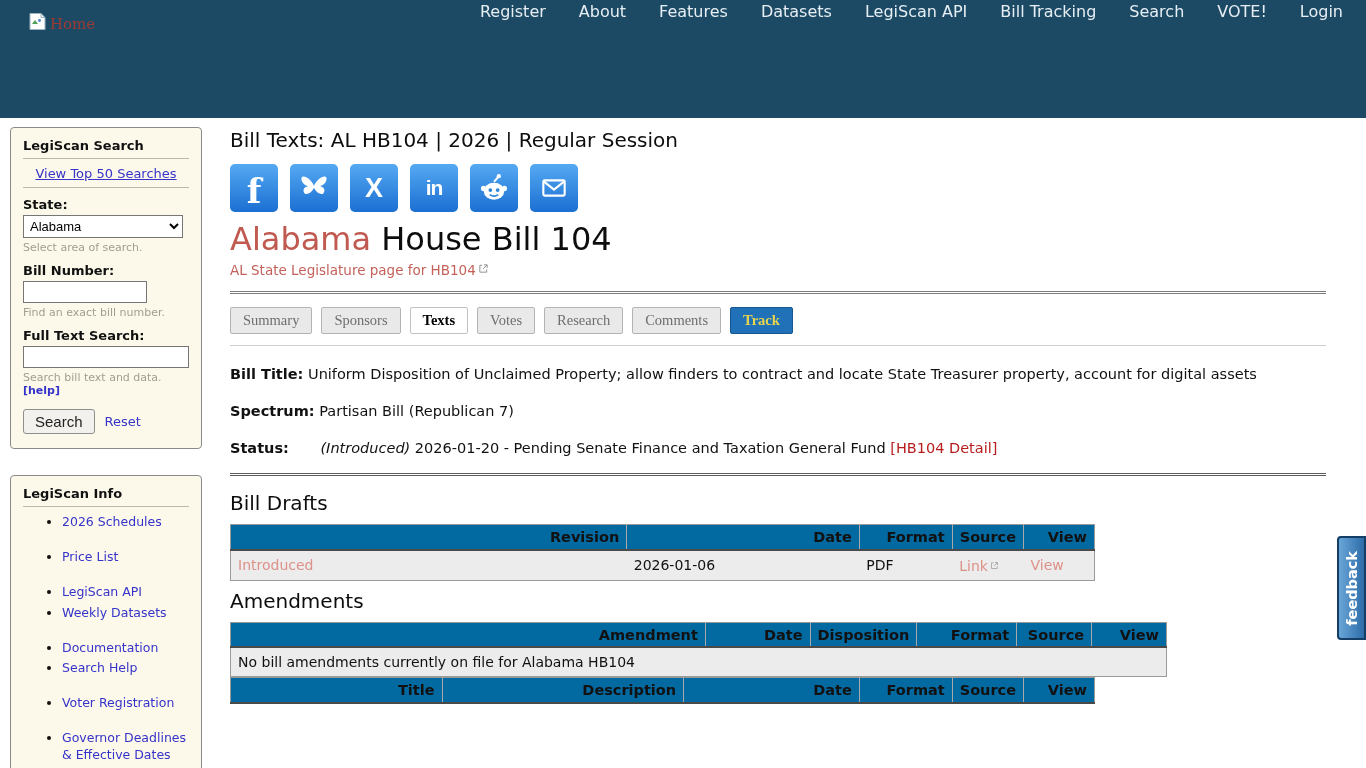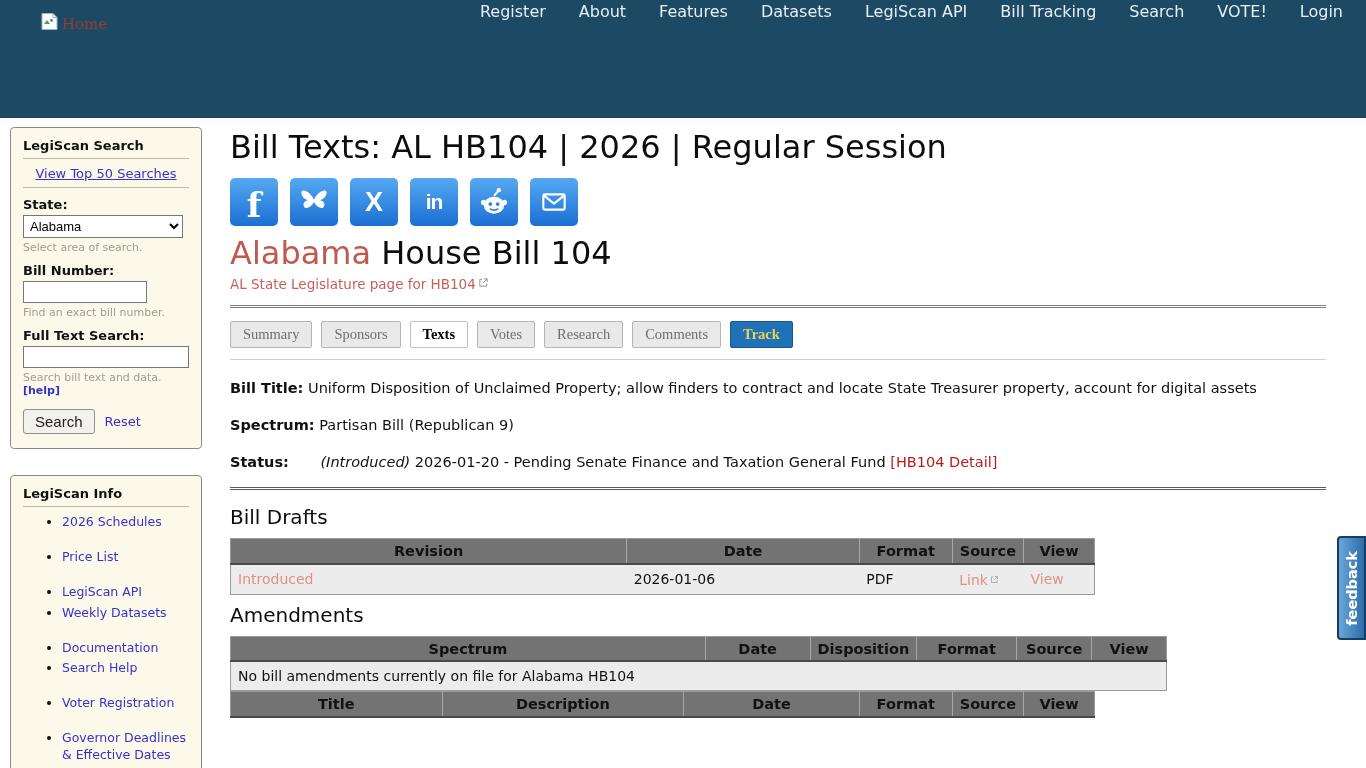--- a/index.html
+++ b/index.html
@@ -2,21 +2,21 @@
 <html><head>
 <meta charset="utf-8">
 <style>
   * { box-sizing: border-box; margin: 0; padding: 0; }
   html,body { width:1366px; height:768px; overflow:hidden; background:#fff;
               font-family:"DejaVu Sans","Liberation Sans",sans-serif; color:#111; }
   body { position:relative; }
 
   
   .topbar { position:absolute; top:0; left:0; width:1366px; height:118px; background:#1c4a64; }
-  .home-link { position:absolute; left:40px; top:12px; display:inline-flex; align-items:center; gap:3px;
+  .home-link { position:absolute; left:28px; top:12px; display:inline-flex; align-items:center; gap:3px;
                font-family:"DejaVu Serif","Liberation Serif",serif; font-size:15px; color:#9c3a33; text-decoration:none; }
   .topnav { position:absolute; top:2px; right:23px; }
   .topnav ul { list-style:none; display:flex; column-gap:33px; }
   .topnav a { color:#e6eef3; text-decoration:none; font-size:16px; }
 
   
   .sidebar { position:absolute; left:10px; top:127px; width:192px; }
   .panel { background:#fcf9ea; border:1px solid #8a8a8a; border-radius:4px; padding:10px 12px 14px; }
   .panel + .panel { margin-top:26px; }
   .panel h4 { font-size:13px; font-weight:bold; color:#111; margin-bottom:5px; }
@@ -32,21 +32,21 @@
   .search-row { margin-top:12px; display:flex; align-items:center; gap:10px; }
   .btn-search { font-size:15px; padding:3px 11px; background:#f2f1ee; border:1px solid #8f8f8f; border-radius:3px; color:#222; }
   .lnk-reset { font-size:13px; color:#3533c9; text-decoration:none; }
   .info-list { list-style:disc; margin:4px 0 0 18px; }
   .info-list li { font-size:12.5px; margin-bottom:4px; line-height:1.35;margin-left:21px; }
   .info-list li.gap { margin-top:18px; }
   .info-list a { color:#3533c9; text-decoration:none; }
 
   
   .main { position:absolute; left:230px; top:128px; width:1096px; }
-  h1.pagetitle { font-size:32px; font-weight:400; color:#0d0d0d; letter-spacing:0; }
+  h1.pagetitle { font-size:20px; font-weight:400; color:#0d0d0d; letter-spacing:0; }
   .share-row { display:flex; gap:12px; margin:12px 0 8px; }
   .share-btn { width:48px; height:48px; border:0; border-radius:5px; cursor:pointer;
                background:linear-gradient(#55a9f2,#1b6fd2); display:flex; align-items:center; justify-content:center;
                color:#fff; }
   .share-btn .glyph-f  { font-size:34px; font-weight:bold; font-family:"DejaVu Serif","Liberation Serif",serif; margin-top:6px;}
   .share-btn .glyph-x  { font-size:27px; font-weight:bold; }
   .share-btn .glyph-in { font-size:21px; font-weight:bold; letter-spacing:-1px; }
   h2.billhead { font-size:32px; font-weight:400; margin-top:4px; color:#0d0d0d; }
   h2.billhead .state { color:#c05a50; }
   .leglink { font-size:13.5px; color:#c4625a; text-decoration:none; margin-top:3px; display:inline-block; }
@@ -58,21 +58,21 @@
   .tab.active { background:#fff; color:#000; font-weight:bold; border-color:#c2c2c2; }
   .tab.track { background:#2071b8; border-color:#17578f; color:#ead54b; font-weight:bold; }
   p.meta { font-size:14.5px; margin-top:19px; line-height:1.25; }
   p.meta .lbl { font-weight:bold; }
   p.meta .stage { font-style:italic;margin-left:27px; }
   .detail-link { color:#b91c1c; text-decoration:none; }
   .rule-dark { height:3px; border-top:1px solid #5c5c5c; border-bottom:1px solid #5c5c5c; margin-top:16px; }
   h3.section { font-size:20px; font-weight:400; color:#0d0d0d; margin:15px 0 9px; }
   h3.section.later { margin-top:8px; }
   table.grid { border-collapse:collapse; border:1px solid #9a9a9a; font-size:14px; }
-  table.grid th { background:#737373; text-align:center; font-size:14.5px; padding:3px 7px; height:25px;
+  table.grid th { background:#0369a1; text-align:right; font-size:14.5px; padding:3px 7px; height:25px;
                   border-right:1px solid #a8a8a8; border-bottom:2px solid #4a4a4a; }
   table.grid th:last-child { border-right:0; }
   table.grid td { background:#ececec; padding:6px 7px; height:28px; }
   table.grid a { color:#dd9188; text-decoration:none; }
   .w-drafts { width:865px; }
   .w-amend  { width:937px; }
   .w-supp   { width:865px; }
 
   
   .feedback { position:absolute; right:0; top:536px; width:29px; height:104px;
@@ -222,21 +222,21 @@
     <button class="tab track">Track</button>
   </div>
 
   <p class="meta">
     <span class="lbl">Bill Title:</span>
     <span>Uniform Disposition of Unclaimed Property; allow finders to contract and locate State Treasurer property, account for digital assets</span>
   </p>
 
   <p class="meta">
     <span class="lbl">Spectrum:</span>
-    <span>Partisan Bill (Republican 9)</span>
+    <span>Partisan Bill (Republican 7)</span>
   </p>
 
   <p class="meta">
     <span class="lbl">Status:</span>
     <span class="stage">(Introduced)</span>
     <span>2026-01-20 - Pending Senate Finance and Taxation General Fund</span>
     <a class="detail-link" href="#">[HB104 Detail]</a>
   </p>
 
   <div class="rule-dark"></div>
@@ -280,21 +280,21 @@
     <colgroup>
         <col style="width:477px">
         <col style="width:105px">
         <col style="width:105px">
         <col style="width:100px">
         <col style="width:75px">
         <col style="width:75px">
       </colgroup>
     <thead>
       <tr>
-        <th>Spectrum</th>
+        <th>Amendment</th>
         <th>Date</th>
         <th>Disposition</th>
         <th>Format</th>
         <th>Source</th>
         <th>View</th>
       </tr>
     </thead>
     <tbody>
       <tr>
         <td colspan="6">No bill amendments currently on file for Alabama HB104</td>

